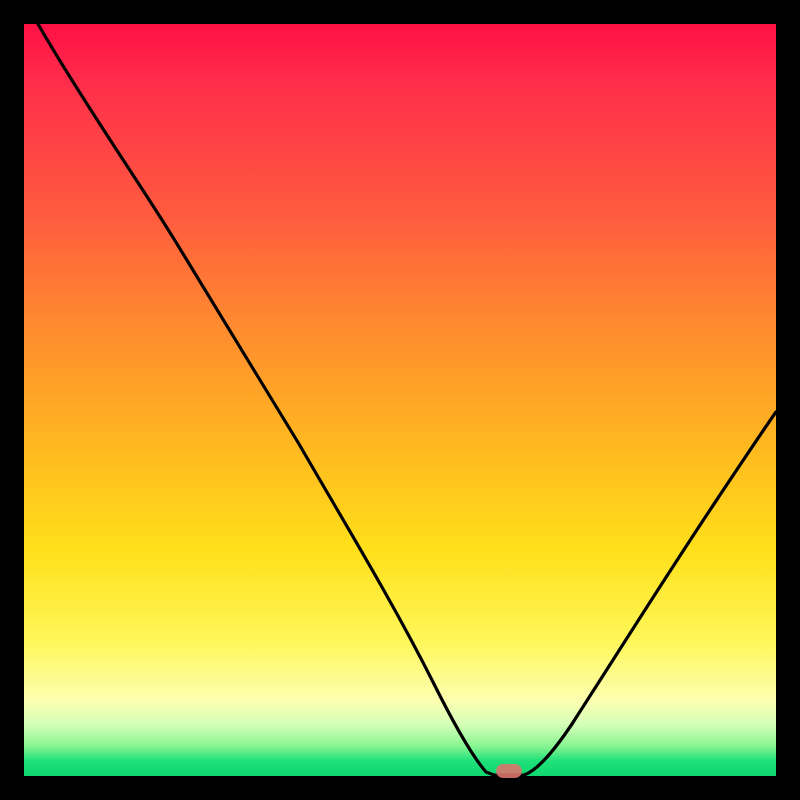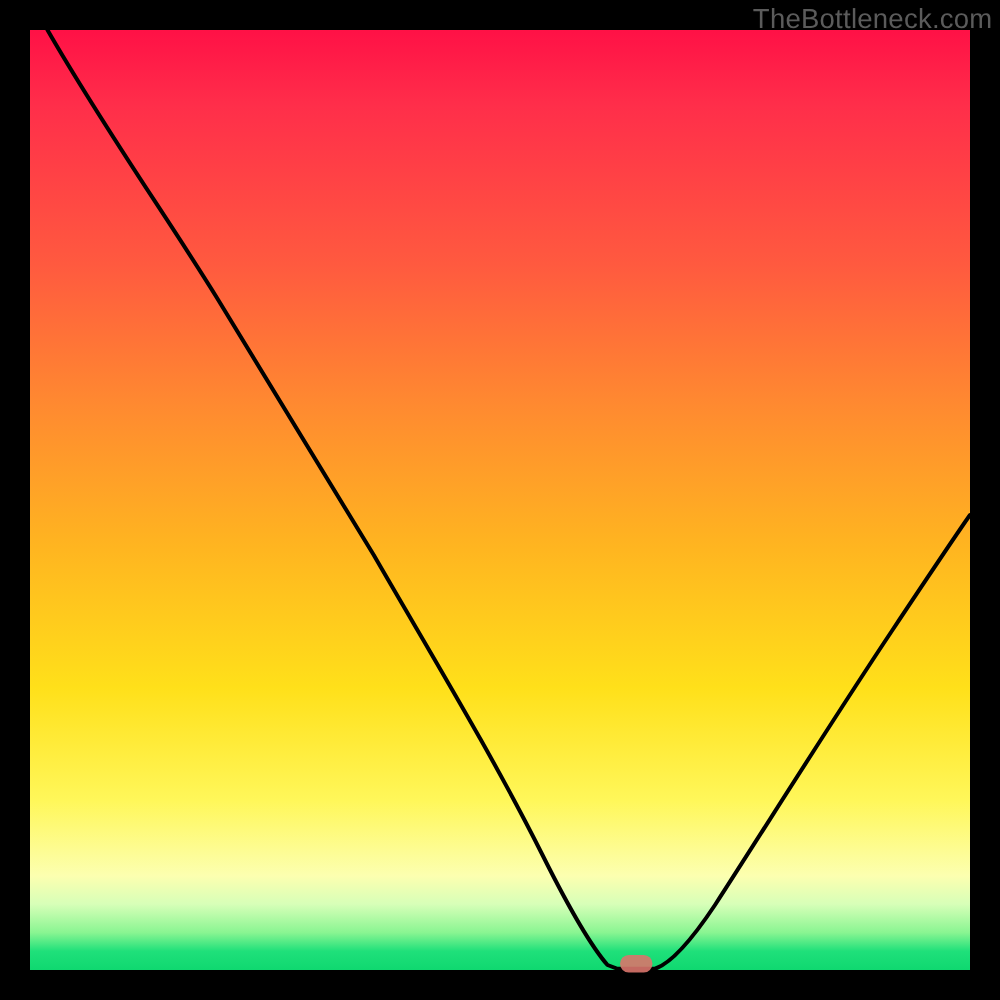--- a/index.html
+++ b/index.html
@@ -84,14 +84,13 @@
                L 500 751
                C 512 747, 528 730, 548 700
                C 590 635, 640 555, 690 480
                C 718 438, 740 405, 752 388" fill="none" stroke="#000" stroke-width="3.2" stroke-linecap="round" stroke-linejoin="round"></path>
     </svg>
 
     <div class="marker" style="left:472px; top:740px;"></div>
 
   </div>
 
-  <div class="watermark">TheBottleneck.com</div>
 </div>
 
 </body></html>

